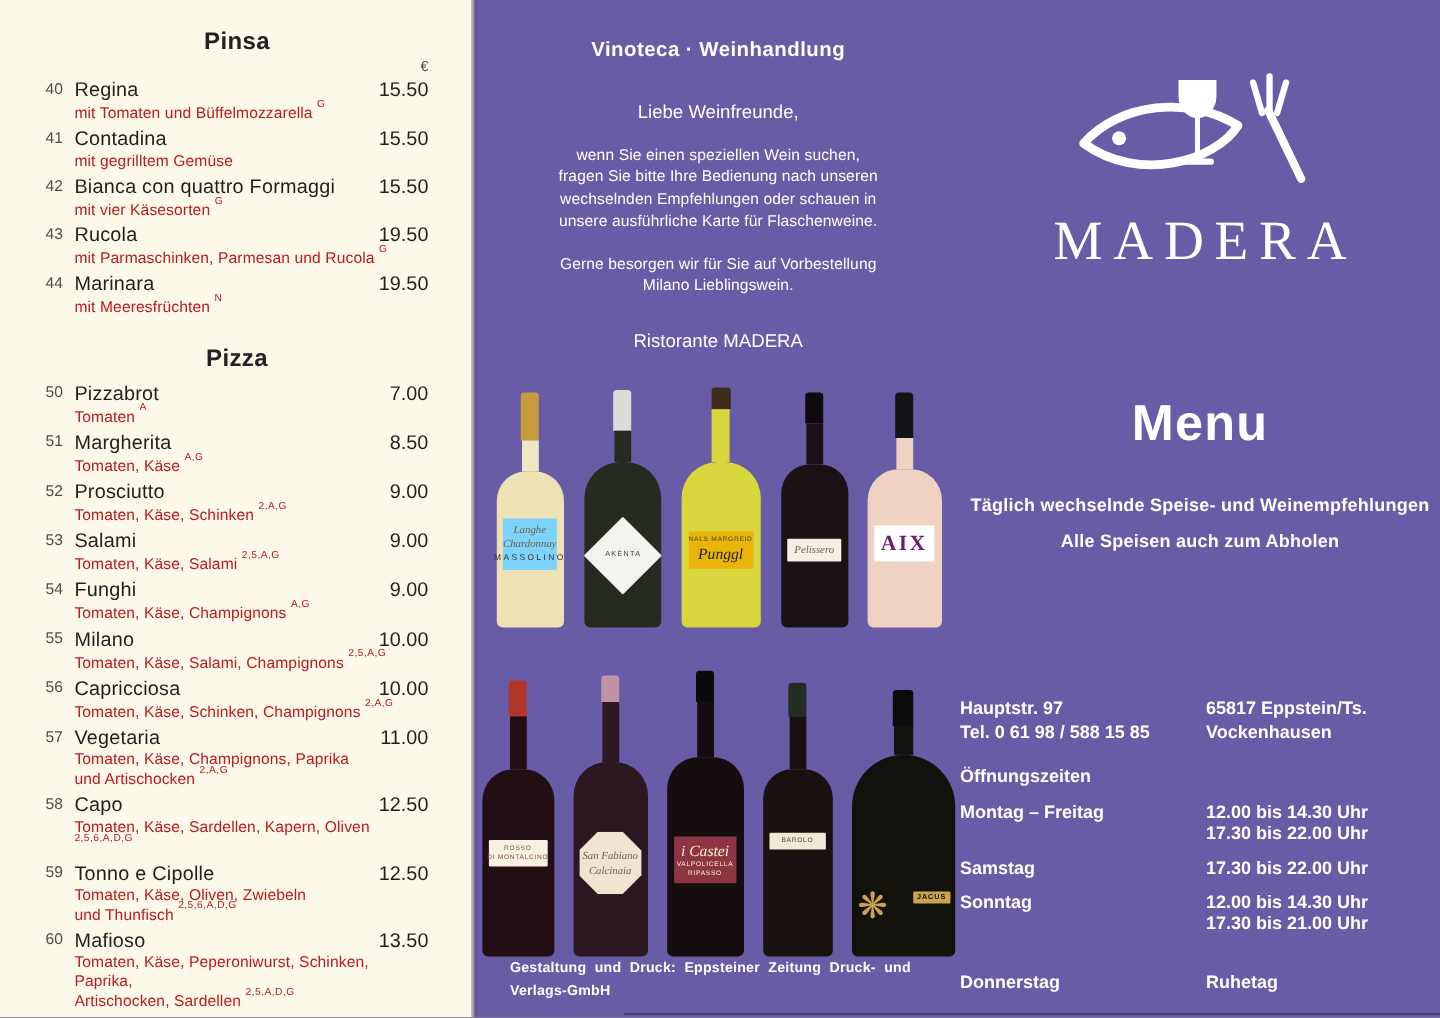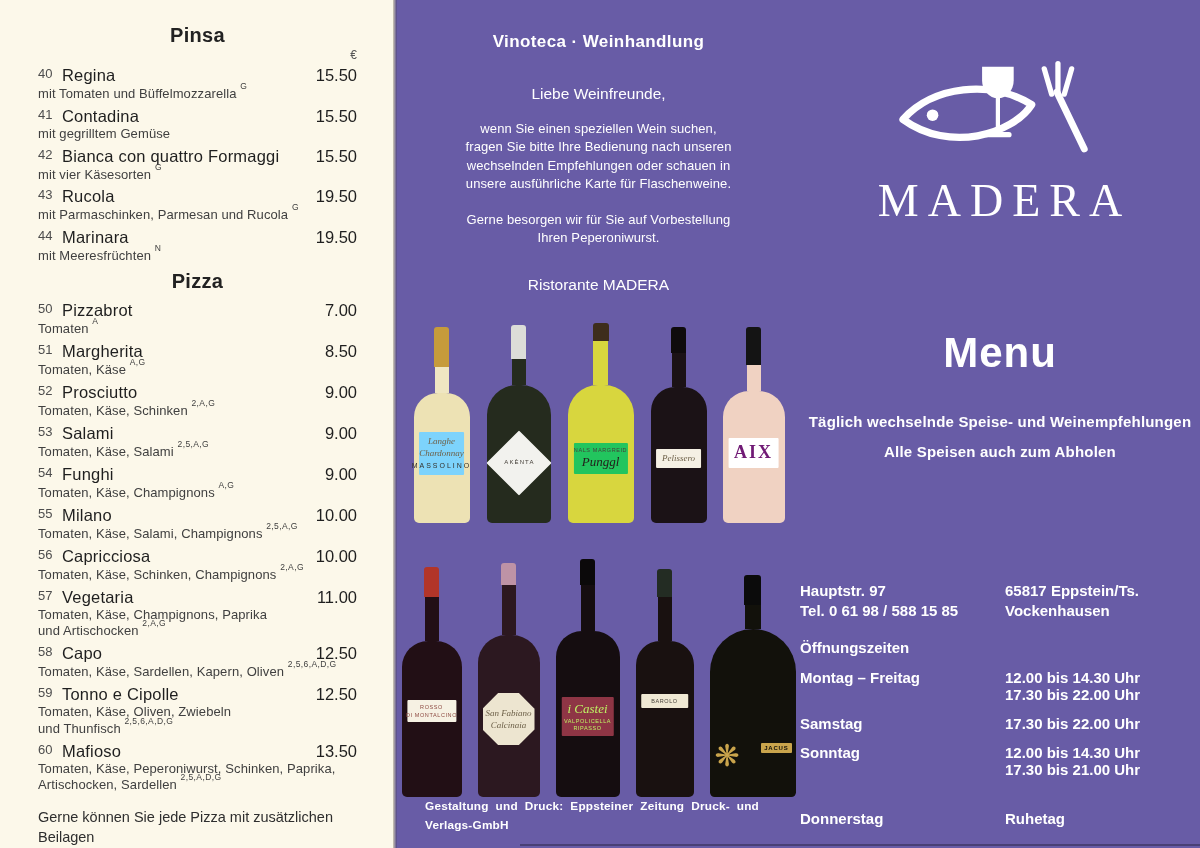--- a/index.html
+++ b/index.html
@@ -7,27 +7,27 @@
   }
   *{margin:0;padding:0;box-sizing:border-box}
   html,body{background:#888}
   .page{position:relative;width:1200px;height:848px;display:flex;overflow:hidden;
         font-family:"Liberation Sans",sans-serif;background:var(--purple)}
   
   .col-left{width:393px;height:100%;background:var(--cream);color:var(--ink);
             padding:24px 36px 0 38px;flex:none}
   .section-title{text-align:center;font-size:20px;font-weight:700;letter-spacing:.3px;color:#222}
   .currency{text-align:right;font-size:12px;color:#555;margin:1px 0 4px}
-  .menu-section + .menu-section .section-title{margin-top:6px;margin-bottom:8px}
+  .menu-section + .menu-section .section-title{margin-top:24px;margin-bottom:8px}
   .mi{margin-bottom:5px}
   .mi-top{display:flex;align-items:flex-start}
   .mi-num{width:24px;flex:none;font-size:13px;color:#4d4d4d}
   .mi-name{font-size:16.5px;color:#1f1f1f;letter-spacing:.2px}
   .mi-price{margin-left:auto;font-size:16.5px;color:#1f1f1f}
-  .mi-desc{font-size:13px;line-height:1.2;color:#404040;letter-spacing:.1px}
+  .mi-desc{margin-left:24px;font-size:13px;line-height:1.2;color:#b91c1c;letter-spacing:.1px}
   .mi-sup{font-size:8.5px;position:relative;top:-4px;letter-spacing:.4px}
   .note{margin-top:15px;font-size:14.5px;line-height:1.35;color:#2e2e2e}
   
   .fold{width:4px;height:100%;flex:none;background:linear-gradient(to right,#cfc9b4,#4e4287)}
   
   .col-middle{width:403px;height:100%;flex:none;display:flex;flex-direction:column;
               color:var(--white);padding-top:32px;text-align:center}
   .m-head{font-size:17px;font-weight:700;letter-spacing:.4px}
   .m-greet{margin-top:33px;font-size:15.5px}
   .m-para{margin-top:17px;font-size:13px;line-height:1.42;letter-spacing:.1px}
@@ -45,21 +45,21 @@
   .b-label.diamond{transform:translateX(-50%) rotate(45deg);padding:0}
   .b-label-in{transform:rotate(-45deg);display:flex;flex-direction:column;align-items:center;justify-content:center;width:140%;}
   .b-label.oct{clip-path:polygon(30% 0,70% 0,100% 30%,100% 70%,70% 100%,30% 100%,0 70%,0 30%)}
   .ln{line-height:1.2;text-align:center;white-space:nowrap;color:#46413a}
   .ln.scr{font-family:"Liberation Serif",serif;font-style:italic;font-size:9px;color:#6e6149}
   .ln.bigscr{font-family:"Liberation Serif",serif;font-style:italic;font-size:13px;color:#23211c}
   .ln.caps{font-size:6px;letter-spacing:1.1px}
   .ln.tiny{font-size:5.5px;letter-spacing:.6px}
   .ln.gap{font-size:7px;letter-spacing:2px;margin-top:3px;color:#33302a}
   .ln.big{font-family:"Liberation Serif",serif;font-size:18px;font-weight:700;letter-spacing:2px;color:#701a75}
-  .ln.light{color:#bef264}
+  .ln.light{color:#fef9c3}
   .ln.red{color:#8d4a42}
   .b-star{position:absolute;left:5px;bottom:26px;color:#C9A44C;font-size:30px;line-height:1}
   .b-side{position:absolute;right:4px;bottom:44px;color:#0c0b07;background:#C9A44C;
           font-size:6px;font-weight:700;letter-spacing:.8px;padding:2px 3px;border-radius:1px}
   .m-print{margin-top:auto;width:100%;padding:0 28px 26px;font-size:11.8px;font-weight:700;
            text-align:left;line-height:1.6;letter-spacing:.2px}
   .m-print-1{word-spacing:3.5px}
   
   .col-right{flex:1;height:100%;color:var(--white);padding-top:52px;text-align:center;position:relative}
   .logo-icon{display:block;margin:0 auto}
@@ -238,21 +238,21 @@
     <div class="m-head">Vinoteca  ·  Weinhandlung</div>
     <div class="m-greet">Liebe Weinfreunde,</div>
     <div class="m-para">
         <div>wenn Sie einen speziellen Wein suchen,</div>
         <div>fragen Sie bitte Ihre Bedienung nach unseren</div>
         <div>wechselnden Empfehlungen oder schauen in</div>
         <div>unsere ausführliche Karte für Flaschenweine.</div>
       </div>
     <div class="m-para">
         <div>Gerne besorgen wir für Sie auf Vorbestellung</div>
-        <div>Ihren Peperoniwurst.</div>
+        <div>Milano Lieblingswein.</div>
       </div>
     <div class="m-team">
         <div>Ristorante MADERA</div>
       </div>
     <div class="bottles-row row-1">
         <div class="bottle" style="width: 62px; height: 196px;">
           <div class="b-cap" style="width: 15px; height: 40px; background: rgb(198, 155, 59);"></div>
           <div class="b-neck" style="width: 14px; height: 26px; background: rgb(239, 230, 194);"></div>
           <div class="b-body" style="width: 56px; height: 130px; background: rgb(237, 226, 180); border-radius: 24px 24px 5px 5px;">
             <div class="b-label" style="background: #7dd3fc; top: 30%;">
@@ -270,21 +270,21 @@
               <div class="b-label-in">
                 <div class="ln caps">AKÈNTA</div>
               </div>
             </div>
           </div>
         </div>
         <div class="bottle" style="width: 72px; height: 200px;">
           <div class="b-cap" style="width: 16px; height: 18px; background: rgb(62, 45, 28);"></div>
           <div class="b-neck" style="width: 15px; height: 44px; background: rgb(216, 214, 62);"></div>
           <div class="b-body" style="width: 66px; height: 138px; background: rgb(216, 214, 62); border-radius: 30px 30px 5px 5px;">
-            <div class="b-label" style="background: #22c55e; top: 42%;">
+            <div class="b-label" style="background: #eab308; top: 42%;">
               <div class="ln tiny">NALS MARGREID</div>
               <div class="ln bigscr">Punggl</div>
             </div>
           </div>
         </div>
         <div class="bottle" style="width: 60px; height: 196px;">
           <div class="b-cap" style="width: 15px; height: 26px; background: rgb(15, 11, 13);"></div>
           <div class="b-neck" style="width: 14px; height: 34px; background: rgb(27, 18, 22);"></div>
           <div class="b-body" style="width: 56px; height: 136px; background: rgb(27, 18, 22); border-radius: 24px 24px 5px 5px;">
             <div class="b-label" style="background: rgb(245, 240, 228); top: 46%;">

